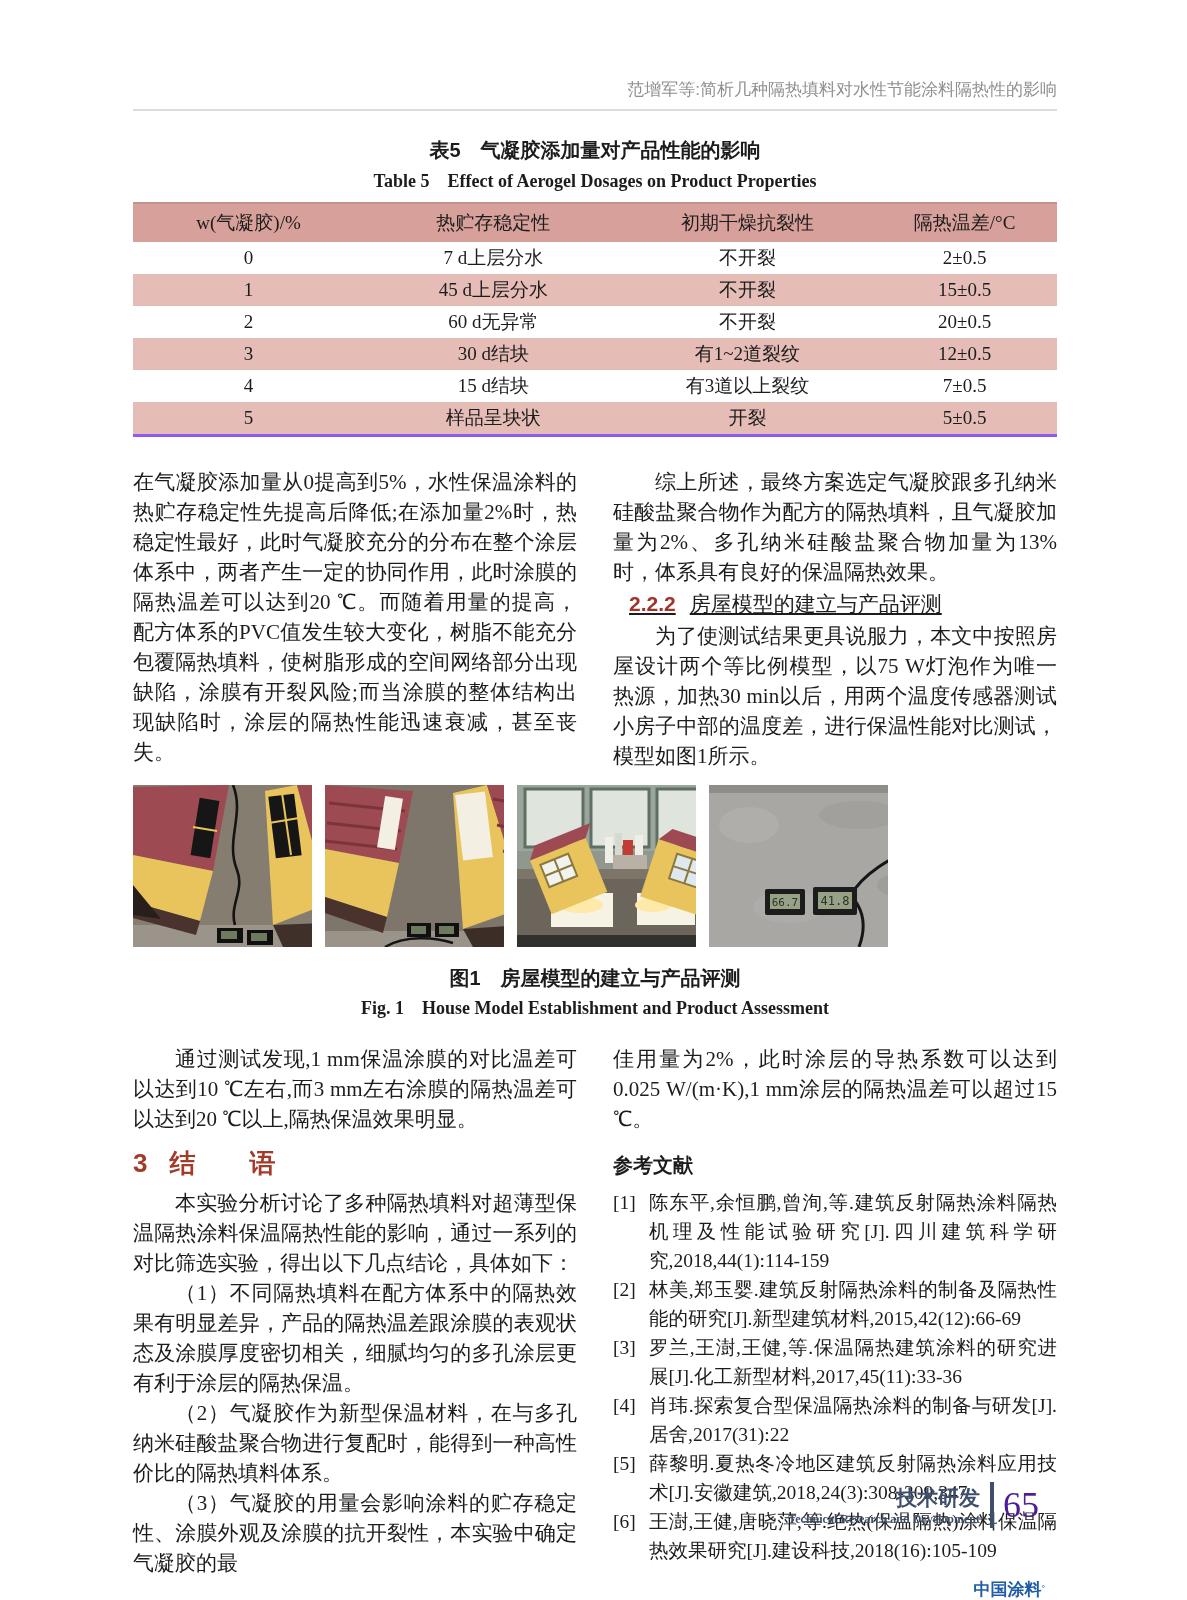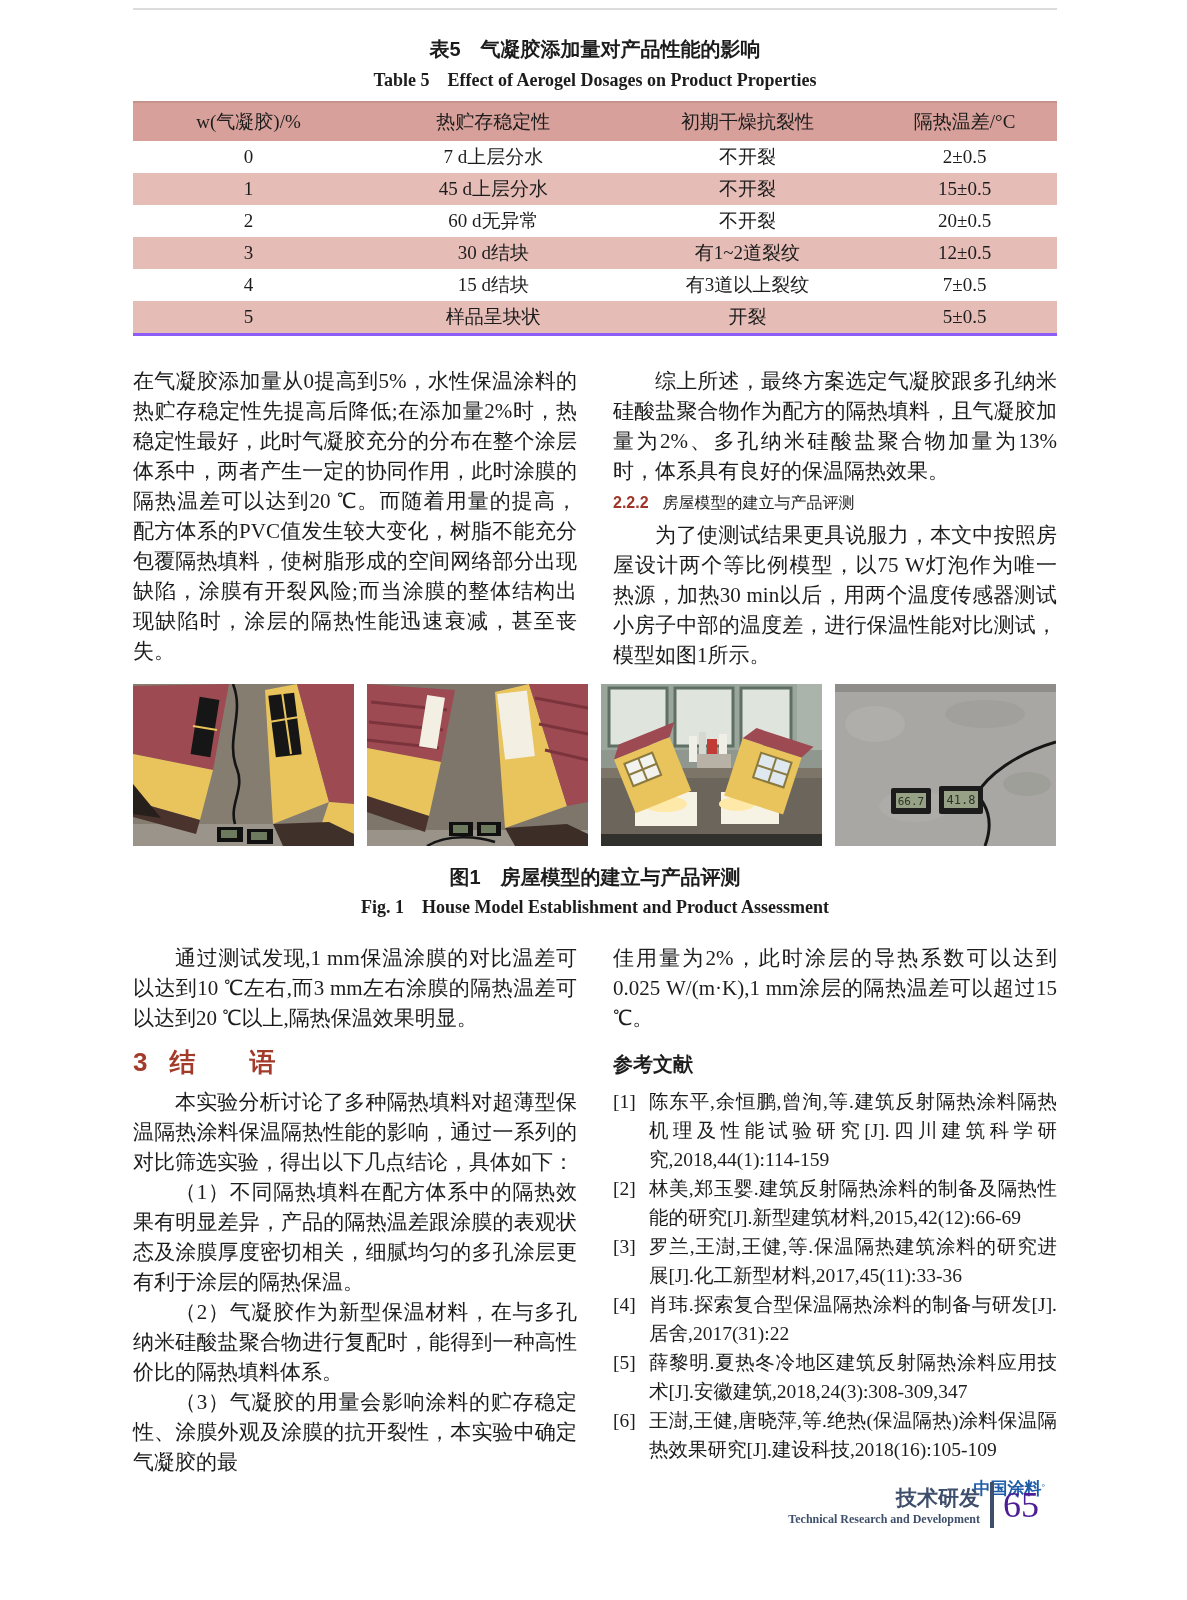--- a/index.html
+++ b/index.html
@@ -28,31 +28,31 @@
   table.t5 td { text-align:center; padding:3px 2px; height:27px; }
   table.t5 tbody tr:nth-child(even) { background:#e5bcb6; }
   table.t5 { border-bottom:3px solid #8b5cf6; }
 
   
   .cols { display:flex; gap:36px; margin-top:30px; }
   .col { width:449.5px; font-size:21px; line-height:30px; text-align:justify; }
   .p { margin:0; }
   .indent { text-indent:2em; }
 
-  .h222 { font-family:"Liberation Sans", sans-serif; font-size:16px; margin:2px 0; }
+  .h222 { font-family:"Liberation Sans", sans-serif; font-size:21px; margin:2px 16px;text-decoration:underline; }
   .h222 .num { color:#9e3528; font-weight:bold; margin-right:14px; }
 
   .sec-head { font-family:"Liberation Sans", sans-serif; color:#a33b2b; font-weight:bold;
     font-size:26px; margin:14px 0 10px 0; }
   .sec-head .num { margin-right:22px; }
   .sec-head .ttl { letter-spacing:14px; }
 
   
   .figure-row { display:flex; gap:13px; margin-top:14px; }
-  .photo { width:221px; height:162px; overflow:hidden; background:#4d7c0f; }
+  .photo { width:179px; height:162px; overflow:hidden; background:#4d7c0f; }
   .photo svg { display:block; }
   .fig-cap-cn { margin-top:18px; text-align:center; font-weight:bold; font-size:20px;
     font-family:"Liberation Sans", sans-serif; }
   .fig-cap-en { margin-top:4px; text-align:center; font-weight:bold; font-size:18px; }
 
   
   .ref-head { text-align:left; font-family:"Liberation Sans", sans-serif; font-weight:bold;
     font-size:20px; margin:16px 0 8px 0; }
   .ref-item { display:flex; font-size:19.5px; line-height:29px; }
   .ref-label { width:36px; flex:none; }
@@ -69,20 +69,21 @@
   .footer-cn { font-family:"Liberation Sans", sans-serif; font-weight:bold; font-size:21px; color:#3f4f6b; }
   .footer-en { font-size:12px; font-weight:bold; color:#3f4f6b; }
   .footer-bar { width:4px; height:46px; background:#3f4f6b; margin-right:9px; }
   .footer-page { font-size:36px; color:#4c1d95; }
 </style>
 </head>
 <body>
 
 <div class="content">
 
+  <div class="running-head">范增军等:简析几种隔热填料对水性节能涂料隔热性的影响</div>
   <hr class="head-rule">
 
   <div class="tbl-title-cn">表5　气凝胶添加量对产品性能的影响</div>
   <div class="tbl-title-en">Table 5　Effect of Aerogel Dosages on Product Properties</div>
 
   <table class="t5">
     <thead>
       <tr>
         <th style="width:25%">w(气凝胶)/%</th>
         <th style="width:28%">热贮存稳定性</th>

